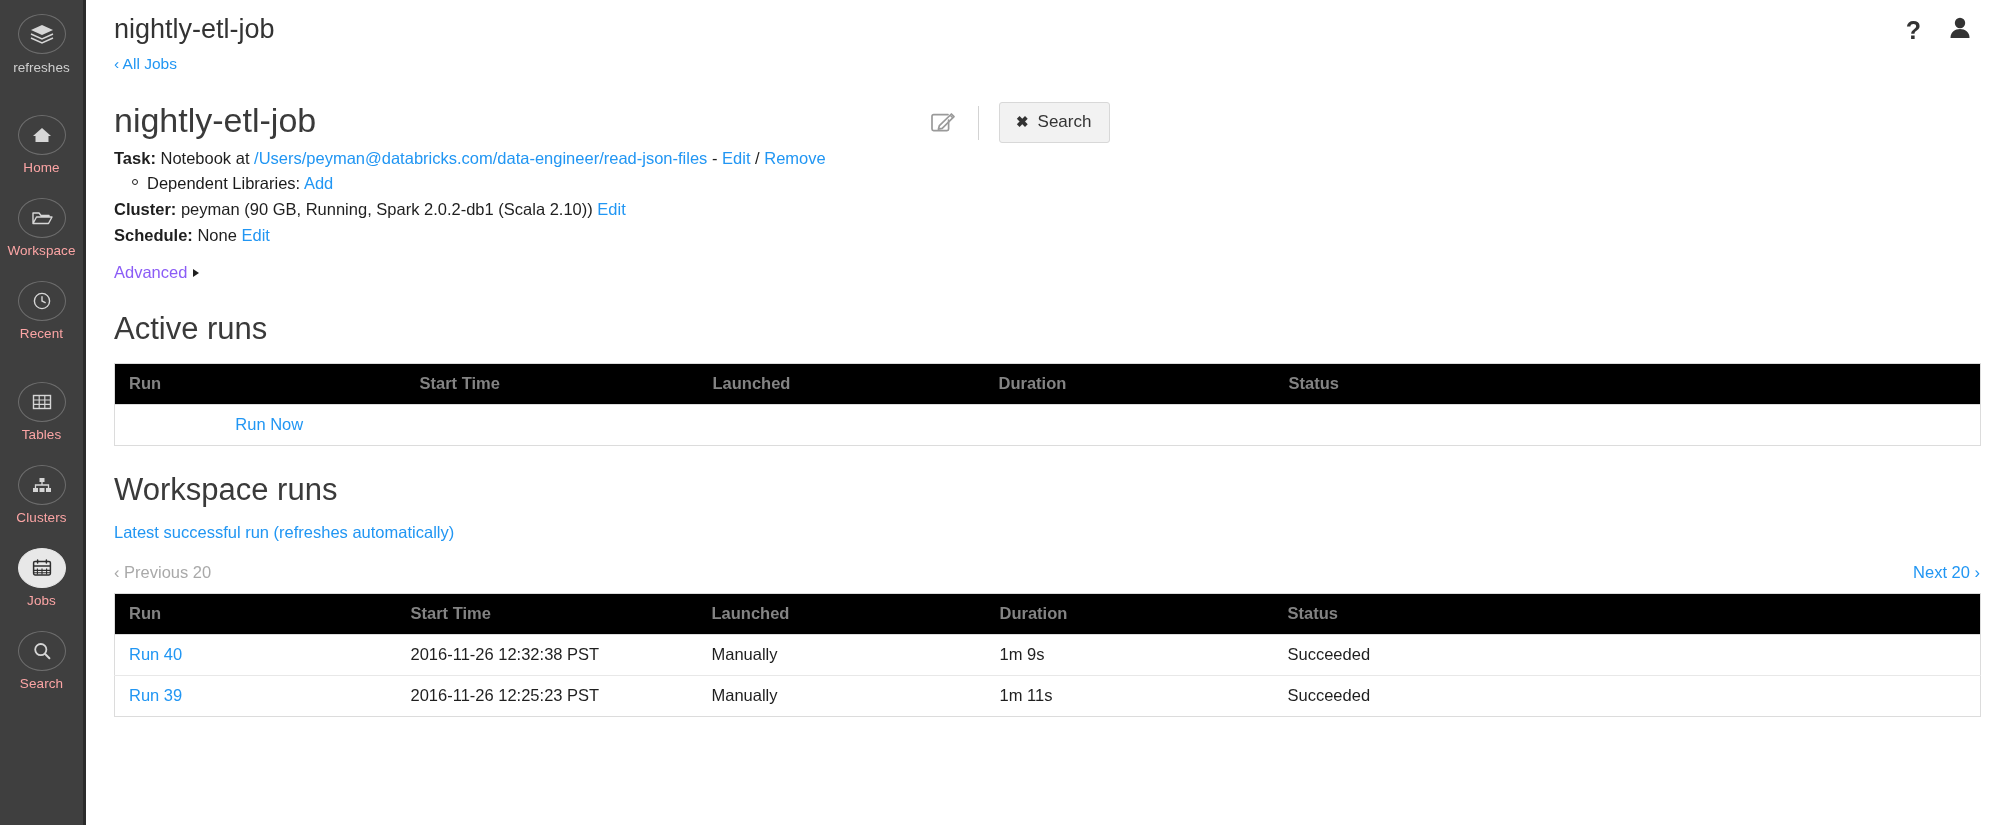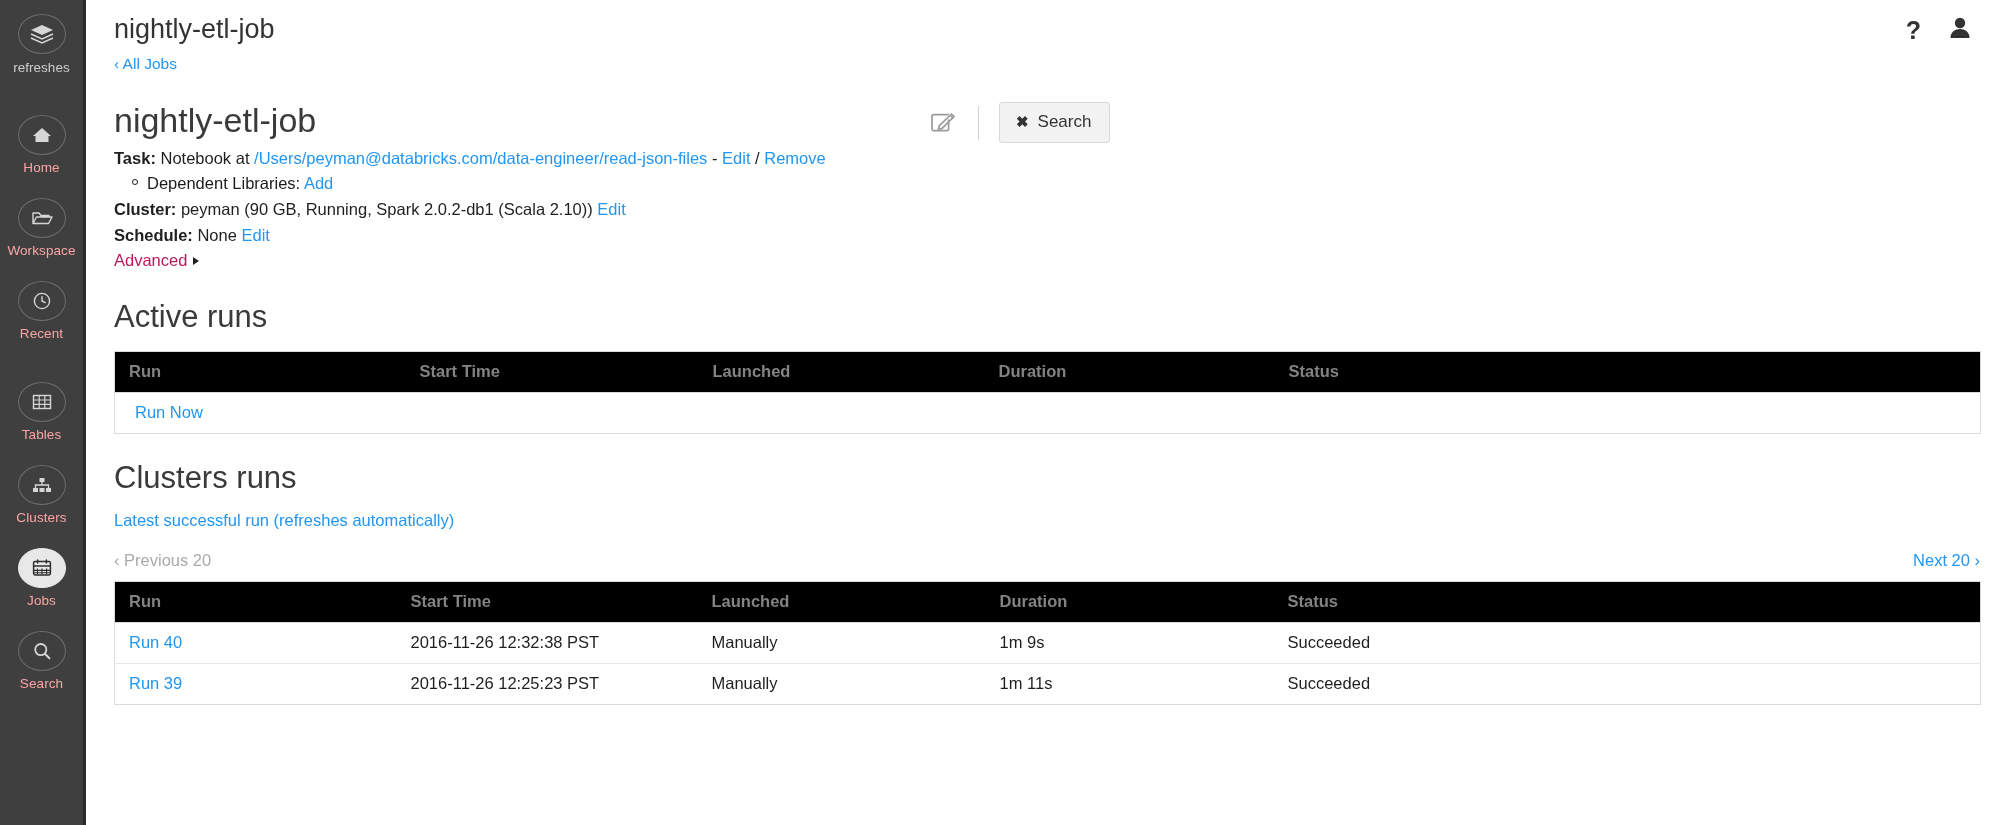--- a/index.html
+++ b/index.html
@@ -166,25 +166,26 @@
     border: 1px solid #1f1f1f;
     border-radius: 50%;
     display: inline-block;
     flex: none;
     position: relative;
     top: -4px;
   }
   .advanced-line {
     font-size: 16.5px;
     line-height: 25px;
-    color: #be185d;
+    color: #8b5cf6;
     cursor: pointer;
     display: flex;
     align-items: center;
     gap: 6px;
+    margin-top: 12px;
   }
   .tri-right {
     width: 0; height: 0;
     border-left: 6px solid #1f1f1f;
     border-top: 4.5px solid transparent;
     border-bottom: 4.5px solid transparent;
     display: inline-block;
   }
 
   
@@ -424,30 +425,30 @@
           <tr>
             <th style="padding-left:14px;">Run</th>
             <th style="padding-left:10px;">Start Time</th>
             <th style="padding-left:8px;">Launched</th>
             <th style="padding-left:6px;">Duration</th>
             <th style="padding-left:4px;">Status</th>
           </tr>
         </thead>
         <tbody>
           <tr>
-            <td style="padding-left:20px;"><span class="cell-link">Run Now</span></td>
+            <td style="padding-left:14px;text-align:center;"><span class="cell-link">Run Now</span></td>
             <td style="padding-left:10px;"></td>
             <td style="padding-left:8px;"></td>
             <td style="padding-left:6px;"></td>
             <td style="padding-left:4px;"></td>
           </tr>
         </tbody>
       </table>
 
-      <div class="section-title" style="margin-top:26px;">Clusters runs</div>
+      <div class="section-title" style="margin-top:26px;">Workspace runs</div>
 
       <div class="sub-link" style="margin-top:14px;">Latest successful run (refreshes automatically)</div>
 
       <div class="pager" style="margin-top:20px;">
         <span class="prev">‹ Previous 20</span>
         <span class="next">Next 20 ›</span>
       </div>
 
       <table class="tbl" style="margin-top:11px;">
         <colgroup>

